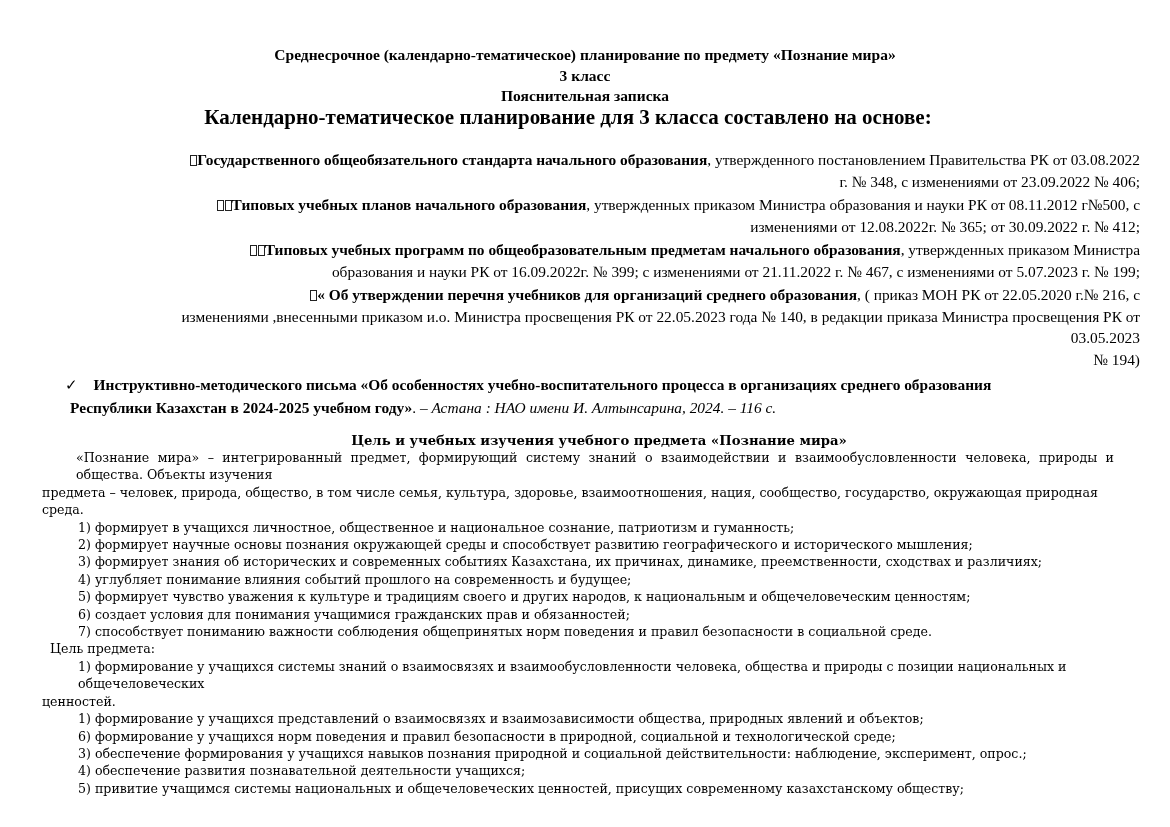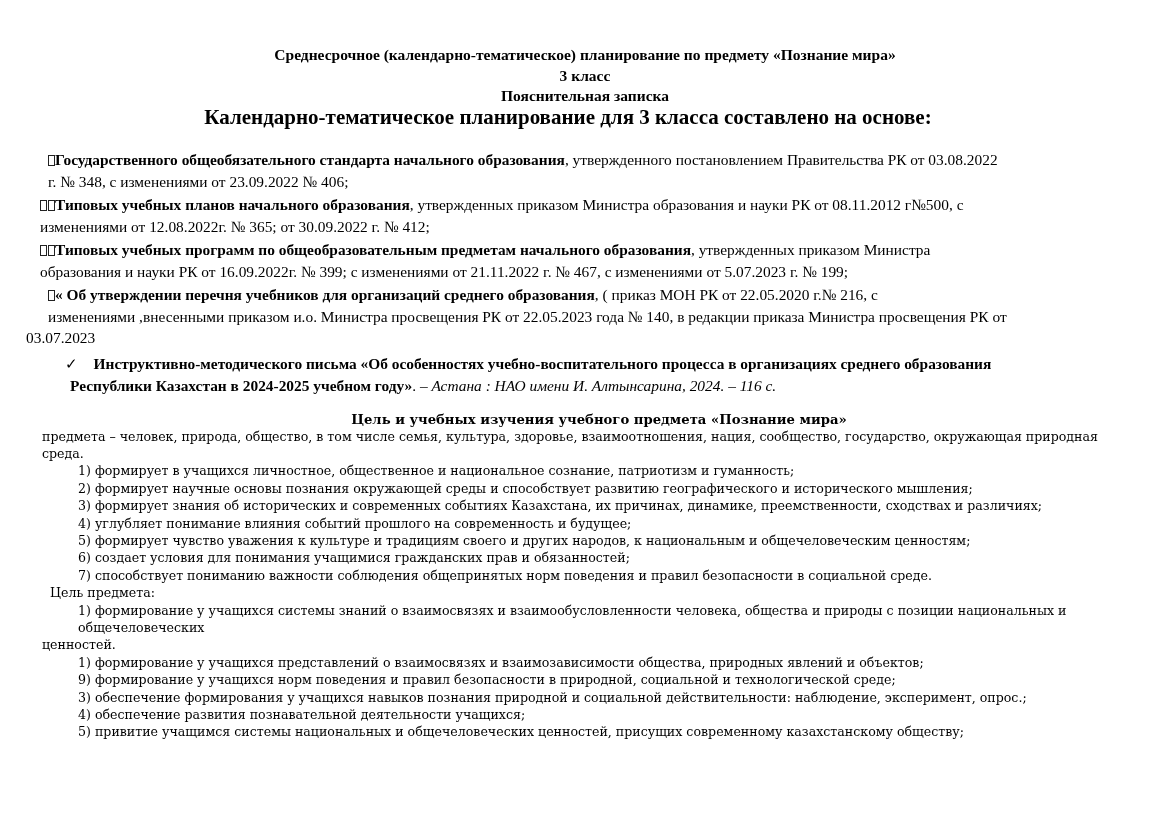--- a/index.html
+++ b/index.html
@@ -42,20 +42,21 @@
 
   .gap-after-head { height: 22px; }
 
   
   .sources {
     font-size: 15.4px;
     line-height: 21.5px;
   }
   .src-item {
     margin-bottom: 2px;
+    text-align: right;
   }
   .src-line { display: block; }
 
   .tofu {
     display: inline-block;
     width: 7px;
     height: 11px;
     border: 1px solid #222;
     box-sizing: border-box;
     vertical-align: -1px;
@@ -137,50 +138,52 @@
     </div>
 
     <div class="src-item ind-2">
       <span class="tofu"></span><span class="tofu"></span><span class="b">Типовых учебных программ по общеобразовательным предметам начального образования</span><span>, утвержденных приказом Министра</span>
       <span class="src-line">образования и науки РК от  16.09.2022г. № 399; с изменениями от  21.11.2022 г. № 467, с изменениями  от 5.07.2023 г. № 199;</span>
     </div>
 
     <div class="src-item ind-3">
       <span class="tofu"></span><span class="b">« Об утверждении перечня учебников для организаций среднего образования</span><span>, ( приказ МОН РК от 22.05.2020 г.№ 216, с</span>
       <span class="src-line" style="padding-left:0;text-indent:0;margin-left:-22px;">изменениями ,внесенными приказом и.о. Министра просвещения РК от 22.05.2023 года № 140, в редакции приказа Министра просвещения РК от</span>
-      <span class="src-line" style="margin-left:-22px;">03.07.2023</span>
+      <span class="src-line" style="margin-left:-22px;">03.05.2023</span>
+      <span class="src-line" style="margin-left:-4px;">№ 194)</span>
     </div>
 
     <div class="check-item">
       <span class="check-mark">✓</span><span>Инструктивно-методического письма «Об особенностях учебно-воспитательного процесса в организациях среднего образования</span>
       <span class="src-line" style="padding-left:0;text-indent:0;margin-left:-35px;"><span>Республики Казахстан в 2024-2025 учебном году»</span><span style="font-weight:normal;">. – </span><span class="i" style="font-weight:normal;">Астана : НАО имени И. Алтынсарина, 2024. – 116 с.</span></span>
     </div>
 
   </div>
 
   <div class="gap-before-aims"></div>
 
   <div class="aims-heading">Цель и учебных изучения учебного предмета «Познание мира»</div>
 
   <div class="aims">
+    <p class="para-just" style="text-indent:0;padding-left:34px;">«Познание мира» – интегрированный предмет, формирующий систему знаний о взаимодействии и взаимообусловленности человека, природы и общества. Объекты изучения</p>
     <p style="padding-left:0;">предмета – человек, природа, общество, в том числе семья, культура, здоровье, взаимоотношения, нация, сообщество, государство, окружающая природная среда.</p>
 
     <p class="num-item">1) формирует в учащихся личностное, общественное и национальное сознание, патриотизм и гуманность;</p>
     <p class="num-item">2) формирует научные основы познания окружающей среды и способствует развитию географического и исторического мышления;</p>
     <p class="num-item">3) формирует знания об исторических и современных событиях Казахстана, их причинах, динамике, преемственности, сходствах и различиях;</p>
     <p class="num-item">4) углубляет понимание влияния событий прошлого на современность и будущее;</p>
     <p class="num-item">5) формирует чувство уважения к культуре и традициям своего и других народов, к национальным и общечеловеческим ценностям;</p>
     <p class="num-item">6) создает условия для понимания учащимися гражданских прав и обязанностей;</p>
     <p class="num-item">7) способствует пониманию важности соблюдения общепринятых норм поведения и правил безопасности в социальной среде.</p>
 
     <p class="lbl">Цель предмета:</p>
     <p class="num-item">1) формирование у учащихся системы знаний о взаимосвязях и взаимообусловленности человека, общества и природы с позиции национальных и общечеловеческих</p>
     <p style="padding-left:0;">ценностей.</p>
 
     <p class="num-item">1) формирование у учащихся представлений о взаимосвязях и взаимозависимости общества, природных явлений и объектов;</p>
-    <p class="num-item">9) формирование у учащихся норм поведения и правил безопасности в природной, социальной и технологической среде;</p>
+    <p class="num-item">6) формирование у учащихся норм поведения и правил безопасности в природной, социальной и технологической среде;</p>
     <p class="num-item">3) обеспечение формирования у учащихся навыков познания природной и социальной действительности: наблюдение, эксперимент, опрос.;</p>
     <p class="num-item">4) обеспечение развития познавательной деятельности учащихся;</p>
     <p class="num-item">5) привитие учащимся системы национальных и общечеловеческих ценностей, присущих современному казахстанскому обществу;</p>
 
   </div>
 
 </div>
 
 </body></html>

